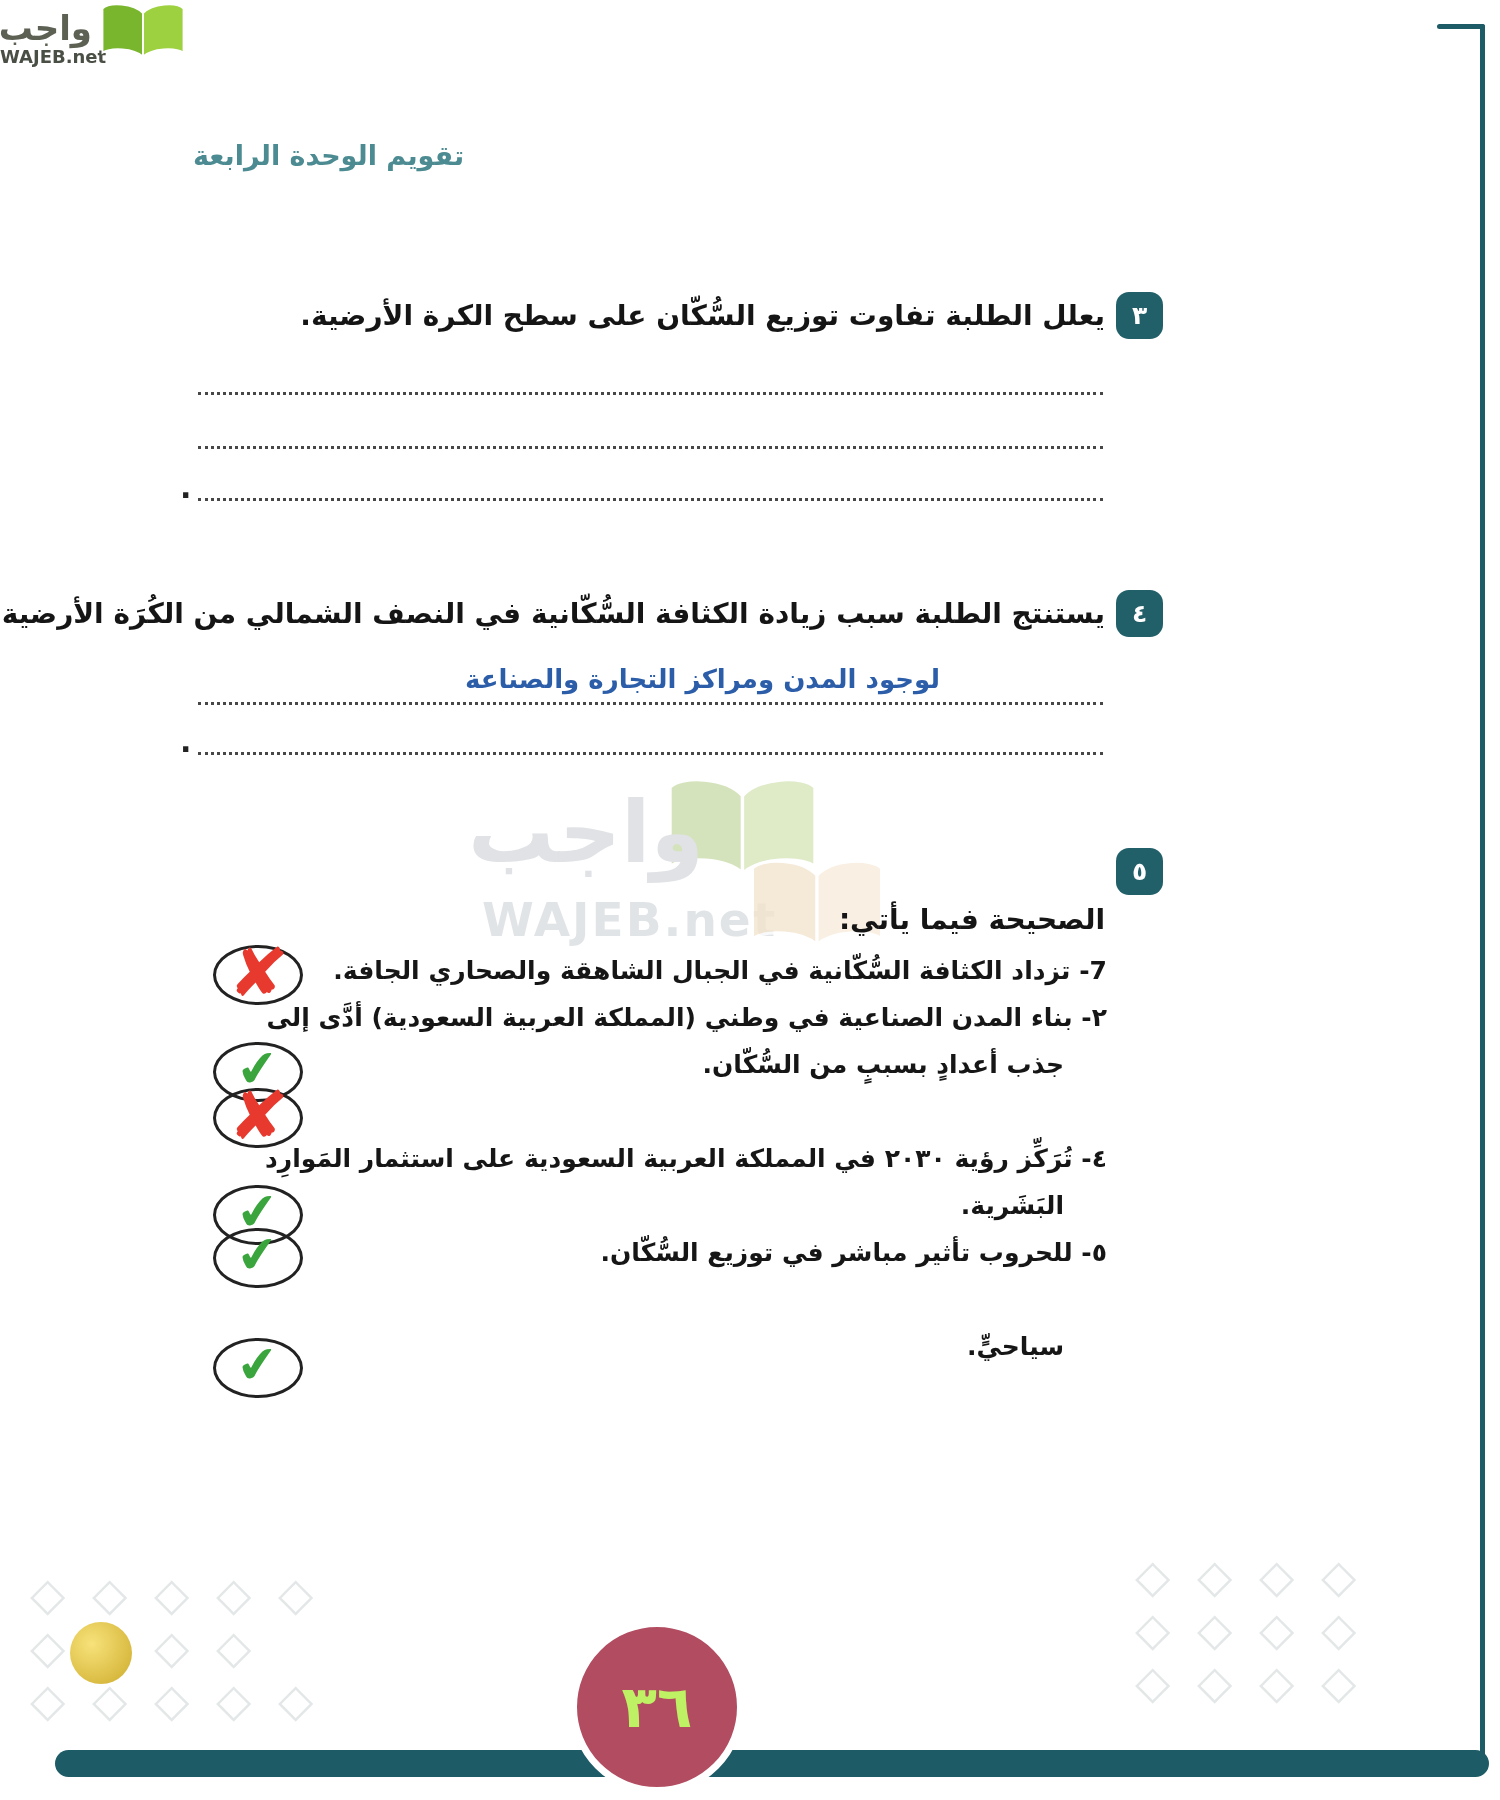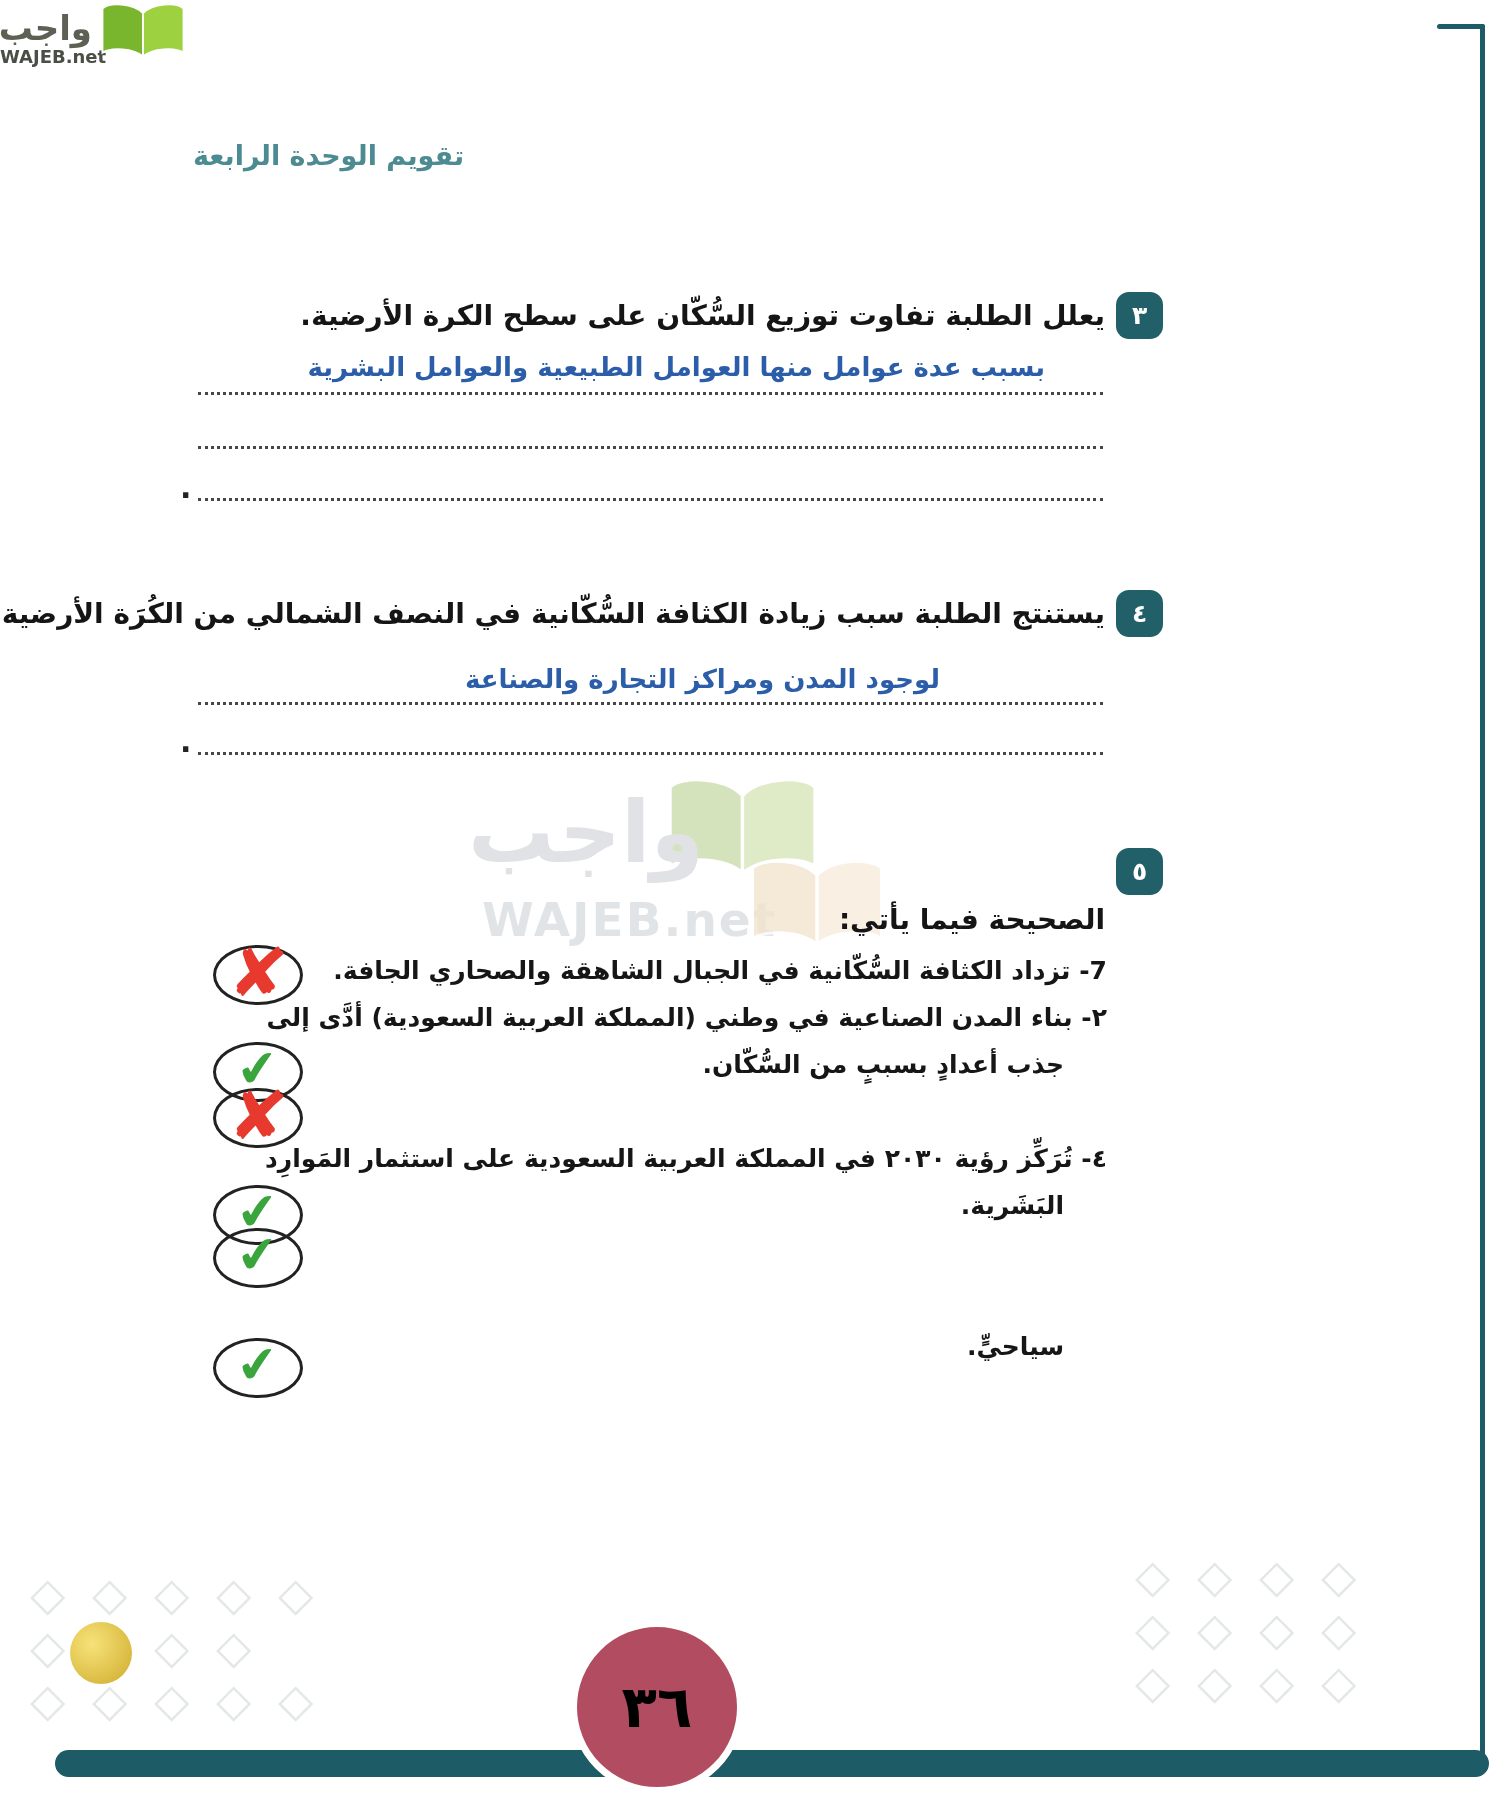--- a/index.html
+++ b/index.html
@@ -69,21 +69,21 @@
   
   .bottom-bar{position:absolute; left:55px; top:1750px; width:1434px; height:27px;
     background:#1d5b66; border-radius:14px; z-index:1;}
   .right-line{position:absolute; left:1480px; top:24px; width:5px; height:1740px;
     background:#1d5b66; border-radius:3px;}
   .top-tick{position:absolute; left:1437px; top:24px; width:48px; height:5px;
     background:#1d5b66; border-radius:3px;}
   .page-circle{position:absolute; left:570px; top:1620px; width:160px; height:160px;
     border-radius:50%; background:#b24c60; border:7px solid #ffffff; z-index:3;
     display:flex; align-items:center; justify-content:center;}
-  .page-num{color:#000000; font-size:58px; font-weight:bold;}
+  .page-num{color:#bef264; font-size:58px; font-weight:bold;}
 
   .deco{position:absolute; font-size:46px; color:#e3e7e7; letter-spacing:6px;
     white-space:pre-line; line-height:1.15; z-index:0; direction:ltr;}
   .deco-left{left:30px; top:1568px; width:430px;}
   .deco-right{left:1135px; top:1550px; width:360px;}
   .publisher-logo{position:absolute; left:70px; top:1622px; width:62px; height:62px;
     border-radius:50%; z-index:2;
     background:radial-gradient(circle at 35% 35%, #f7e27a, #d8b93f 75%);}
 </style>
 </head>
@@ -112,21 +112,20 @@
       <path d="M50 14 C60 3 86 2 93 9 L93 56 C84 50 60 51 50 60 Z" fill="#9ed140" stroke="#ffffff" stroke-width="2"></path>
     </svg>
   </div>
 
   <div class="unit-header">تقويم الوحدة الرابعة</div>
 
   <div class="qbadge qb3">
     <span>٣</span>
   </div>
   <div class="qtext q3t">يعلل الطلبة تفاوت توزيع السُّكّان على سطح الكرة الأرضية.</div>
-  <div class="answer a3">بسبب عدة عوامل منها العوامل الطبيعية والعوامل البشرية</div>
   <div class="dotline dl1"></div>
   <div class="dotline dl2"></div>
   <div class="dotline dl3"></div>
   <div class="period p1">.</div>
 
   <div class="qbadge qb4">
     <span>٤</span>
   </div>
   <div class="qtext q4t">يستنتج الطلبة سبب زيادة الكثافة السُّكّانية في النصف الشمالي من الكُرَة الأرضية:</div>
   <div class="answer a4">لوجود المدن ومراكز التجارة والصناعة</div>
@@ -137,20 +136,21 @@
   <div class="qbadge qb5">
     <span>٥</span>
   </div>
   <div class="qtext q5t2">الصحيحة فيما يأتي:</div>
 
   <div class="stmt s-main s1">7- تزداد الكثافة السُّكّانية في الجبال الشاهقة والصحاري الجافة.</div>
   <div class="stmt s-main s2a">٢- بناء المدن الصناعية في وطني (المملكة العربية السعودية) أدَّى إلى</div>
   <div class="stmt s-cont s2b">جذب أعدادٍ بسببٍ من السُّكّان.</div>
   <div class="stmt s-main s4a">٤- تُرَكِّز رؤية ٢٠٣٠ في المملكة العربية السعودية على استثمار المَوارِد</div>
   <div class="stmt s-cont s4b">البَشَرية.</div>
+  <div class="stmt s-main s5">٥- للحروب تأثير مباشر في توزيع السُّكّان.</div>
   <div class="stmt s-cont s6b">سياحيٍّ.</div>
 
   <div class="mark-oval m1">
     <span class="glyph-cross">✘</span>
   </div>
   <div class="mark-oval m2">
     <span class="glyph-check">✔</span>
   </div>
   <div class="mark-oval m3">
     <span class="glyph-cross">✘</span>

